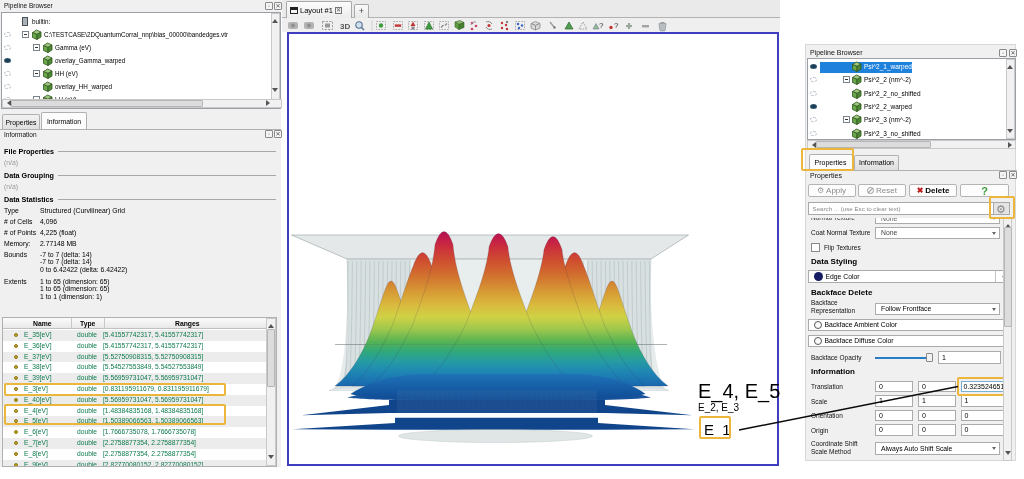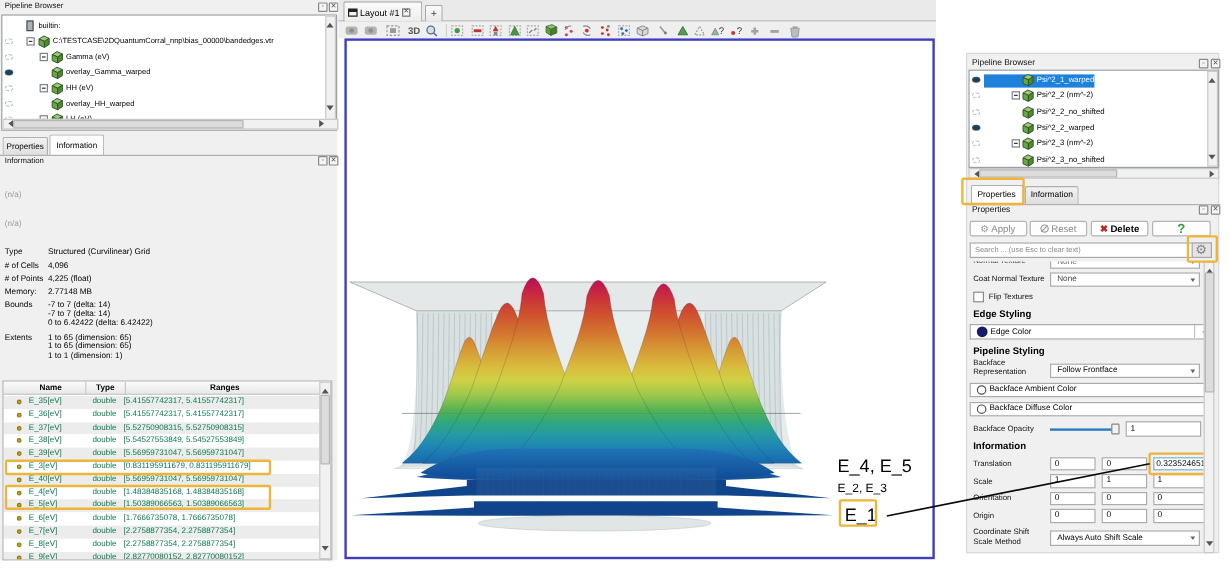--- a/index.html
+++ b/index.html
@@ -88,22 +88,25 @@
     <div class="sbt" style="left:9px;bottom:1px;width:192px;height:7px"></div>
   </div>
 
   <div class="tab taboff" style="left:2px;top:114px;width:38px;height:16px;font-size:6.8px">Properties</div>
   <div class="tab tabon" style="left:41px;top:112px;width:46px;height:18px;font-size:6.8px">Information</div>
   <div class="a" style="left:0;top:129px;width:281px;height:1px;background:#b0b0b0"></div>
 
   <div class="a ttl" style="left:4px;top:131px">Information</div>
   <div class="a dkic" style="left:265px;top:130px">◦</div>
   <div class="a dkic" style="left:274px;top:130px">✕</div>
+  <div class="sec" style="left:4px;top:147px;width:272px">File Properties<i></i></div>
   <div class="na" style="left:4px;top:159px">(n/a)</div>
+  <div class="sec" style="left:4px;top:171px;width:272px">Data Grouping<i></i></div>
   <div class="na" style="left:4px;top:183px">(n/a)</div>
+  <div class="sec" style="left:4px;top:195px;width:272px">Data Statistics<i></i></div>
   <div class="irow" style="left:4px;top:207px">Type</div>
     <div class="irow" style="left:40px;top:207px">Structured (Curvilinear) Grid</div>
   <div class="irow" style="left:4px;top:218px"># of Cells</div>
     <div class="irow" style="left:40px;top:218px">4,096</div>
   <div class="irow" style="left:4px;top:229px"># of Points</div>
     <div class="irow" style="left:40px;top:229px">4,225 (float)</div>
   <div class="irow" style="left:4px;top:240px">Memory:</div>
     <div class="irow" style="left:40px;top:240px">2.77148 MB</div>
   <div class="irow" style="left:4px;top:251px">Bounds</div>
   <div class="irow" style="left:40px;top:251px">-7 to 7 (delta: 14)<br>-7 to 7 (delta: 14)<br>0 to 6.42422 (delta: 6.42422)</div>
@@ -397,21 +400,21 @@
 <line x1="262.8" y1="357" x2="262.8" y2="381" stroke="rgba(150,165,167,0.06)" stroke-width="0.7"></line>
 <line x1="268.0" y1="357" x2="268.0" y2="381" stroke="rgba(150,165,167,0.06)" stroke-width="0.7"></line>
 <line x1="273.2" y1="357" x2="273.2" y2="381" stroke="rgba(150,165,167,0.06)" stroke-width="0.7"></line>
 <line x1="278.4" y1="357" x2="278.4" y2="381" stroke="rgba(150,165,167,0.06)" stroke-width="0.7"></line>
 <line x1="283.6" y1="357" x2="283.6" y2="381" stroke="rgba(150,165,167,0.06)" stroke-width="0.7"></line>
 <line x1="288.8" y1="357" x2="288.8" y2="381" stroke="rgba(150,165,167,0.06)" stroke-width="0.7"></line>
 <line x1="294.0" y1="357" x2="294.0" y2="381" stroke="rgba(150,165,167,0.06)" stroke-width="0.7"></line>
 <line x1="299.2" y1="357" x2="299.2" y2="381" stroke="rgba(150,165,167,0.06)" stroke-width="0.7"></line>
 <line x1="304.4" y1="357" x2="304.4" y2="381" stroke="rgba(150,165,167,0.06)" stroke-width="0.7"></line>
 </svg>
-<div class="a" style="left:698px;top:380px;font-size:15px">E_4, E_5</div>
+<div class="a" style="left:698px;top:380px;font-size:20px">E_4, E_5</div>
 <div class="a" style="left:698px;top:402px;font-size:10px">E_2, E_3</div>
 <div class="a" style="left:704px;top:421px;font-size:15px">E_1</div>
 <div class="obox" style="left:699px;top:416px;width:32px;height:23px"></div>
 
 <div class="a" style="left:805px;top:44px;width:211px;height:417px;background:#f0f0f0;border:1px solid #d8d8d8;font-size:7.5px">
   <div class="a ttl" style="left:4px;top:4px;font-size:7px">Pipeline Browser</div>
   <div class="a dkic" style="left:193px;top:4px">◦</div>
   <div class="a dkic" style="left:203px;top:4px">✕</div>
 
   <div class="a tree" style="left:1px;top:13px;width:209px;height:82px">
@@ -479,23 +482,23 @@
   <div class="a" style="left:1.5px;top:156.5px;width:202px;height:13px;background:#fff;border:1px solid #a8a8a8;font-size:6.2px;color:#8a8a8a;line-height:12px;padding-left:4px">Search ... (use Esc to clear text)</div>
   <div class="a" style="left:186.5px;top:156.5px;width:17px;height:13px;background:#e4e4e4;border:1px solid #a8a8a8;text-align:center;font-size:11px;line-height:12.5px;color:#888">⚙</div>
 
   <div class="a" style="left:0;top:173px;width:210px;height:243px;overflow:hidden">
     <div class="rlbl" style="left:5px;top:-4px;color:#333">Normal Texture</div>
     <div class="cmb" style="left:69px;top:-6px;width:125px;height:12px;color:#666">None<span class="dn"></span></div>
     <div class="rlbl" style="left:5px;top:10.5px">Coat Normal Texture</div>
     <div class="cmb" style="left:69px;top:8.5px;width:125px;height:12.5px;color:#444">None<span class="dn"></span></div>
     <div class="a" style="left:5px;top:25px;width:8.5px;height:8.5px;background:#fff;border:1px solid #8a8a8a"></div>
     <div class="rlbl" style="left:18px;top:25.5px">Flip Textures</div>
-    <div class="bold9" style="left:5px;top:38.5px;font-size:8px">Edge Styling</div>
+    <div class="bold9" style="left:5px;top:38.5px;font-size:8px">Data Styling</div>
     <div class="cmb" style="left:1.5px;top:52px;width:202px;height:13px"><span style="width:9px;height:9px;border-radius:50%;background:#151c63;margin-right:3px;flex:none"></span>Edge Color<span style="position:absolute;right:13px;top:0;bottom:0;width:1px;background:#c4c4c4"></span><span class="dn"></span></div>
-    <div class="bold9" style="left:5px;top:69.5px;font-size:8px">Pipeline Styling</div>
+    <div class="bold9" style="left:5px;top:69.5px;font-size:8px">Backface Delete</div>
     <div class="rlbl" style="left:5px;top:81px;line-height:8px">Backface<br>Representation</div>
     <div class="cmb" style="left:69px;top:84.5px;width:125px;height:12.5px">Follow Frontface<span class="dn"></span></div>
     <div class="cmb" style="left:1.5px;top:100.5px;width:202px;height:12.5px"><span style="width:8px;height:8px;border-radius:50%;background:#fff;border:1px solid #555;margin-right:3px;flex:none"></span>Backface Ambient Color</div>
     <div class="cmb" style="left:1.5px;top:116.5px;width:202px;height:12.5px"><span style="width:8px;height:8px;border-radius:50%;background:#fff;border:1px solid #555;margin-right:3px;flex:none"></span>Backface Diffuse Color</div>
     <div class="rlbl" style="left:5px;top:136px">Backface Opacity</div>
     <div class="a" style="left:69px;top:138.5px;width:53px;height:2.5px;background:#2a7cc4"></div>
     <div class="a" style="left:120px;top:135px;width:7px;height:9px;background:#f2f2f2;border:1px solid #888;border-radius:1px"></div>
     <div class="fld" style="left:132px;top:133px;width:63px;height:13px">1</div>
     <div class="bold9" style="left:5px;top:148.5px;font-size:8px">Information</div>
     <div class="rlbl" style="left:5px;top:165px">Translation</div>

